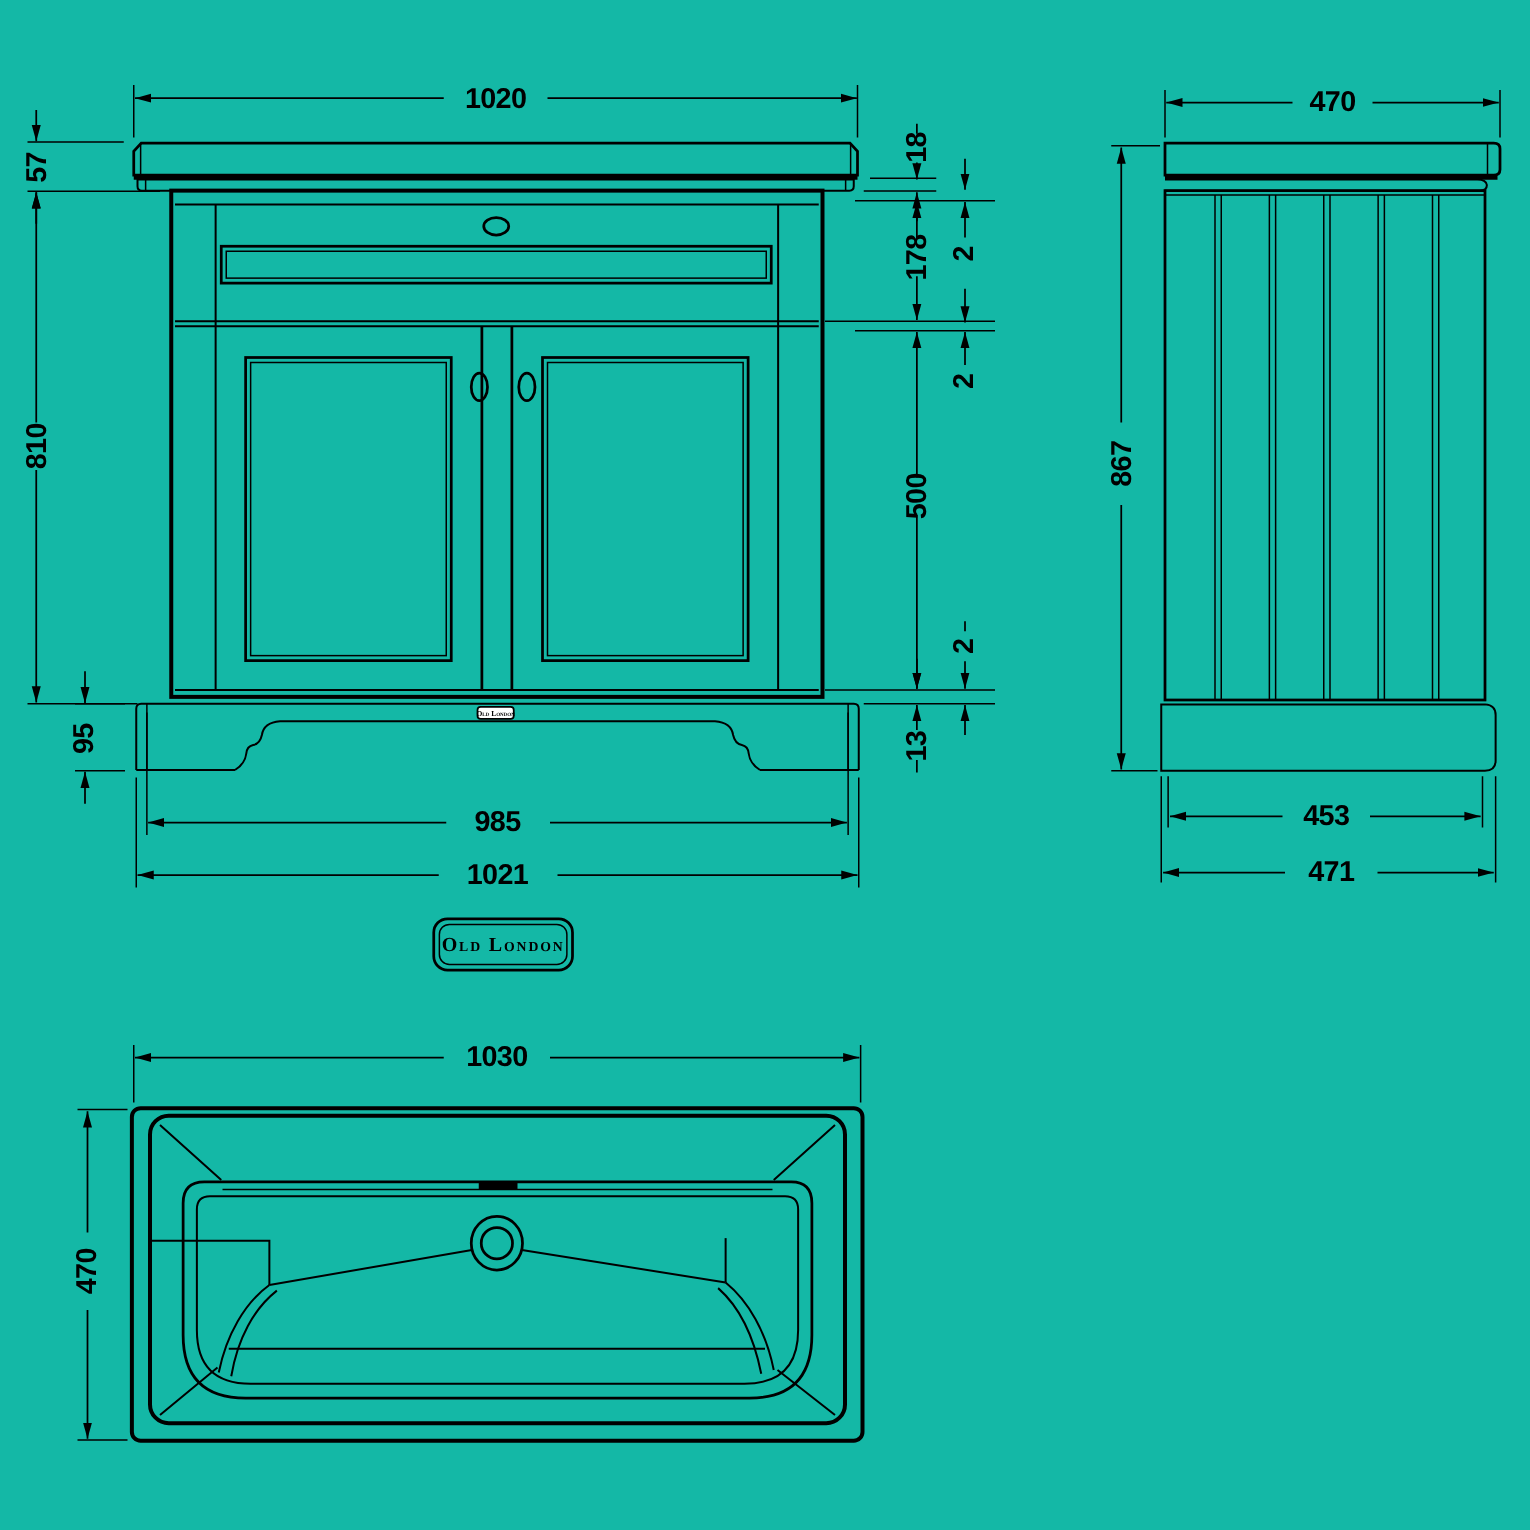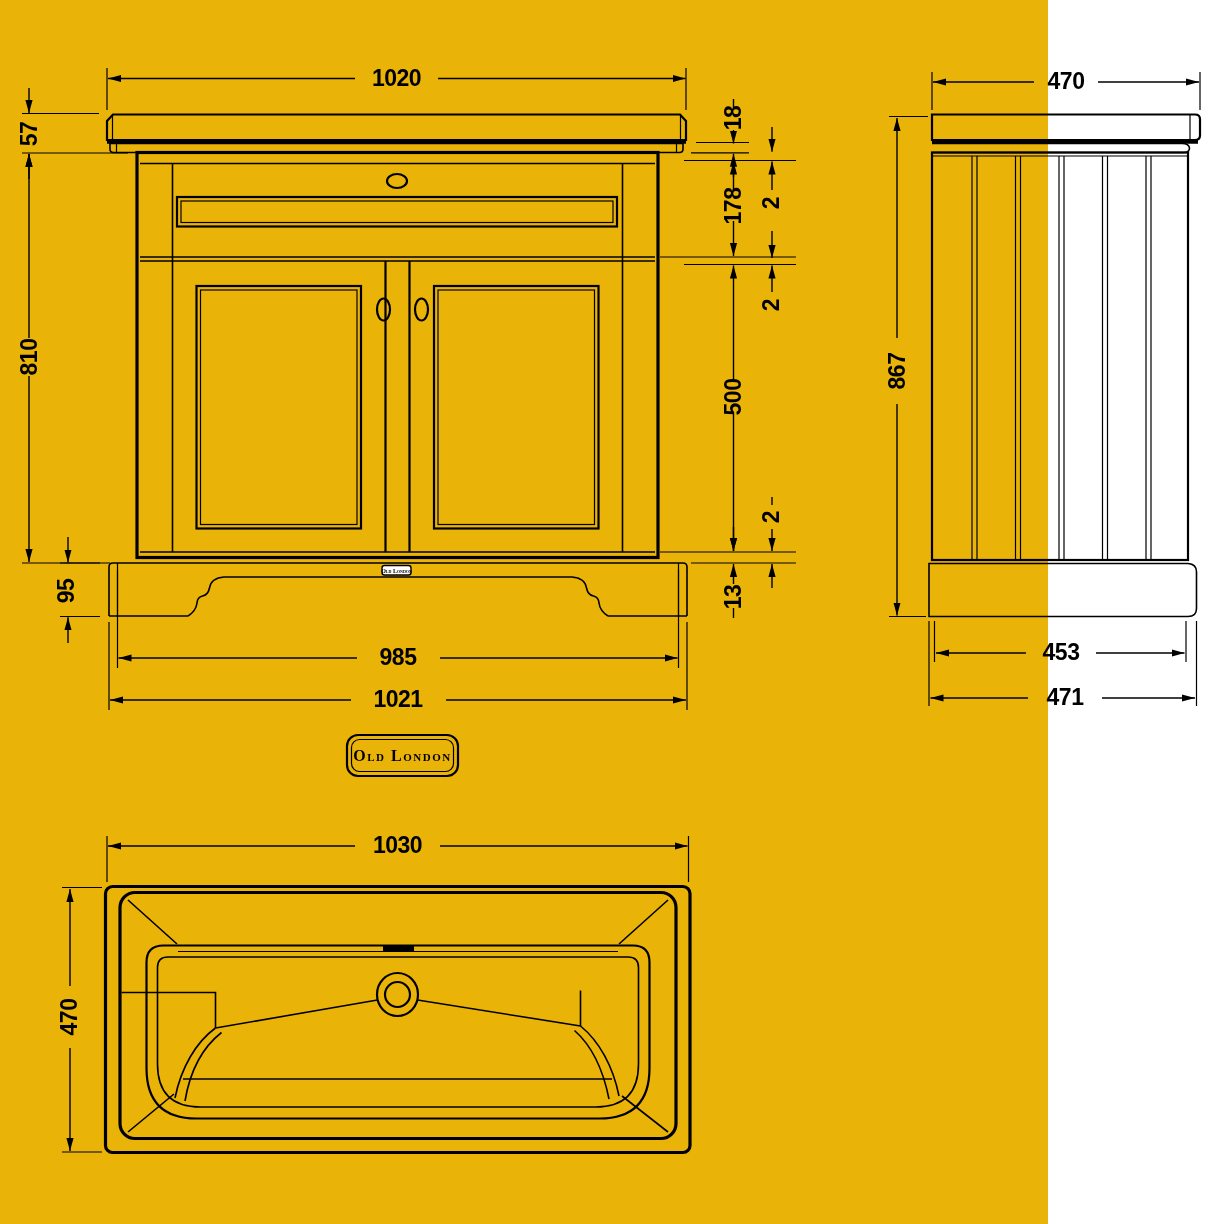--- a/index.html
+++ b/index.html
@@ -1,16 +1,16 @@
 <!DOCTYPE html>
 <html><head>
 <meta charset="utf-8">
 <style>
   html,body{margin:0;padding:0;background:#fff;}
-  .stage{position:relative;width:1048px;height:1224px;background:#eab308;font-family:"Liberation Sans",sans-serif;}
+  .stage{position:relative;width:1224px;height:1224px;background:#14b8a6;font-family:"Liberation Sans",sans-serif;}
   svg{display:block;}
   .ln{fill:none;stroke:#000;stroke-width:1.6;stroke-linecap:butt;}
   .thin{stroke-width:1.2;}
   .med{stroke-width:2.2;}
   .thick{stroke-width:3.2;}
   .xthick{stroke-width:4;}
   .ext{fill:none;stroke:#000;stroke-width:1.2;}
   .dim{fill:none;stroke:#000;stroke-width:1.4;}
   .dim-label{font-family:"Liberation Sans",sans-serif;font-weight:bold;font-size:23px;fill:#000;text-anchor:middle;letter-spacing:-0.5px;}
   .logo-text{font-family:"Liberation Serif",serif;font-variant:small-caps;font-weight:bold;font-size:16px;fill:#000;text-anchor:middle;letter-spacing:1.5px;}

